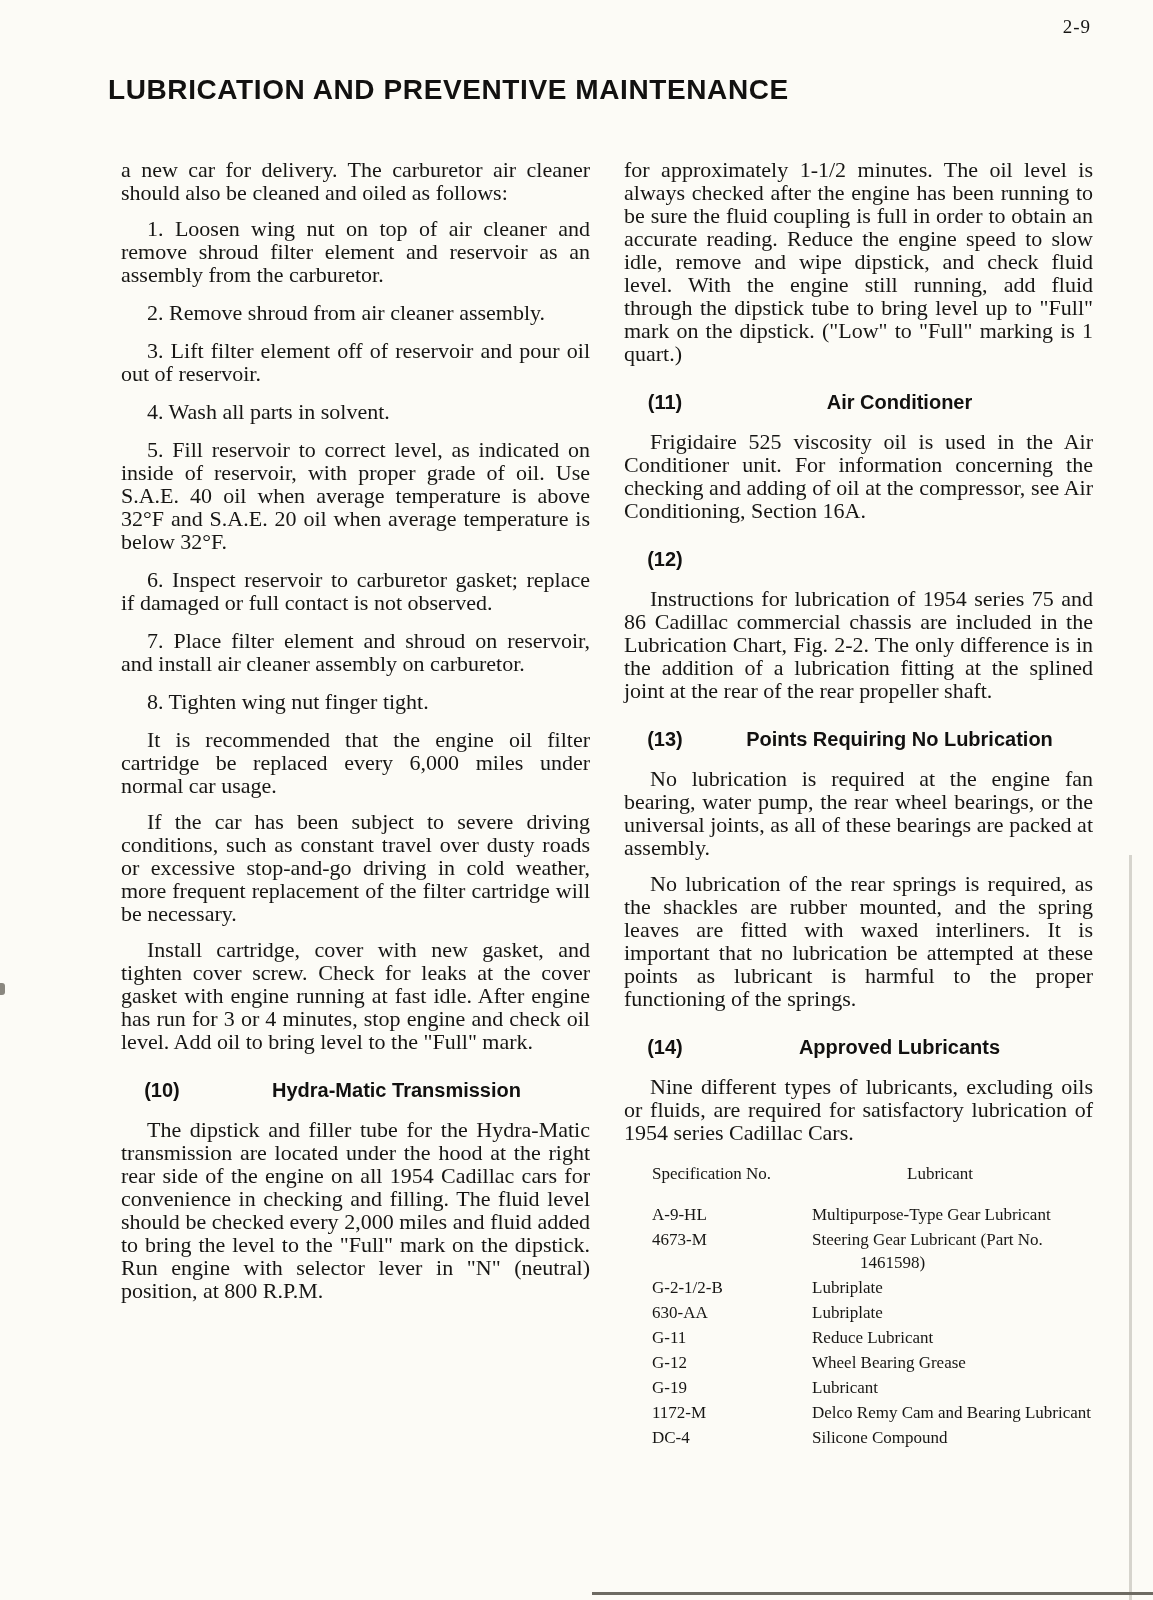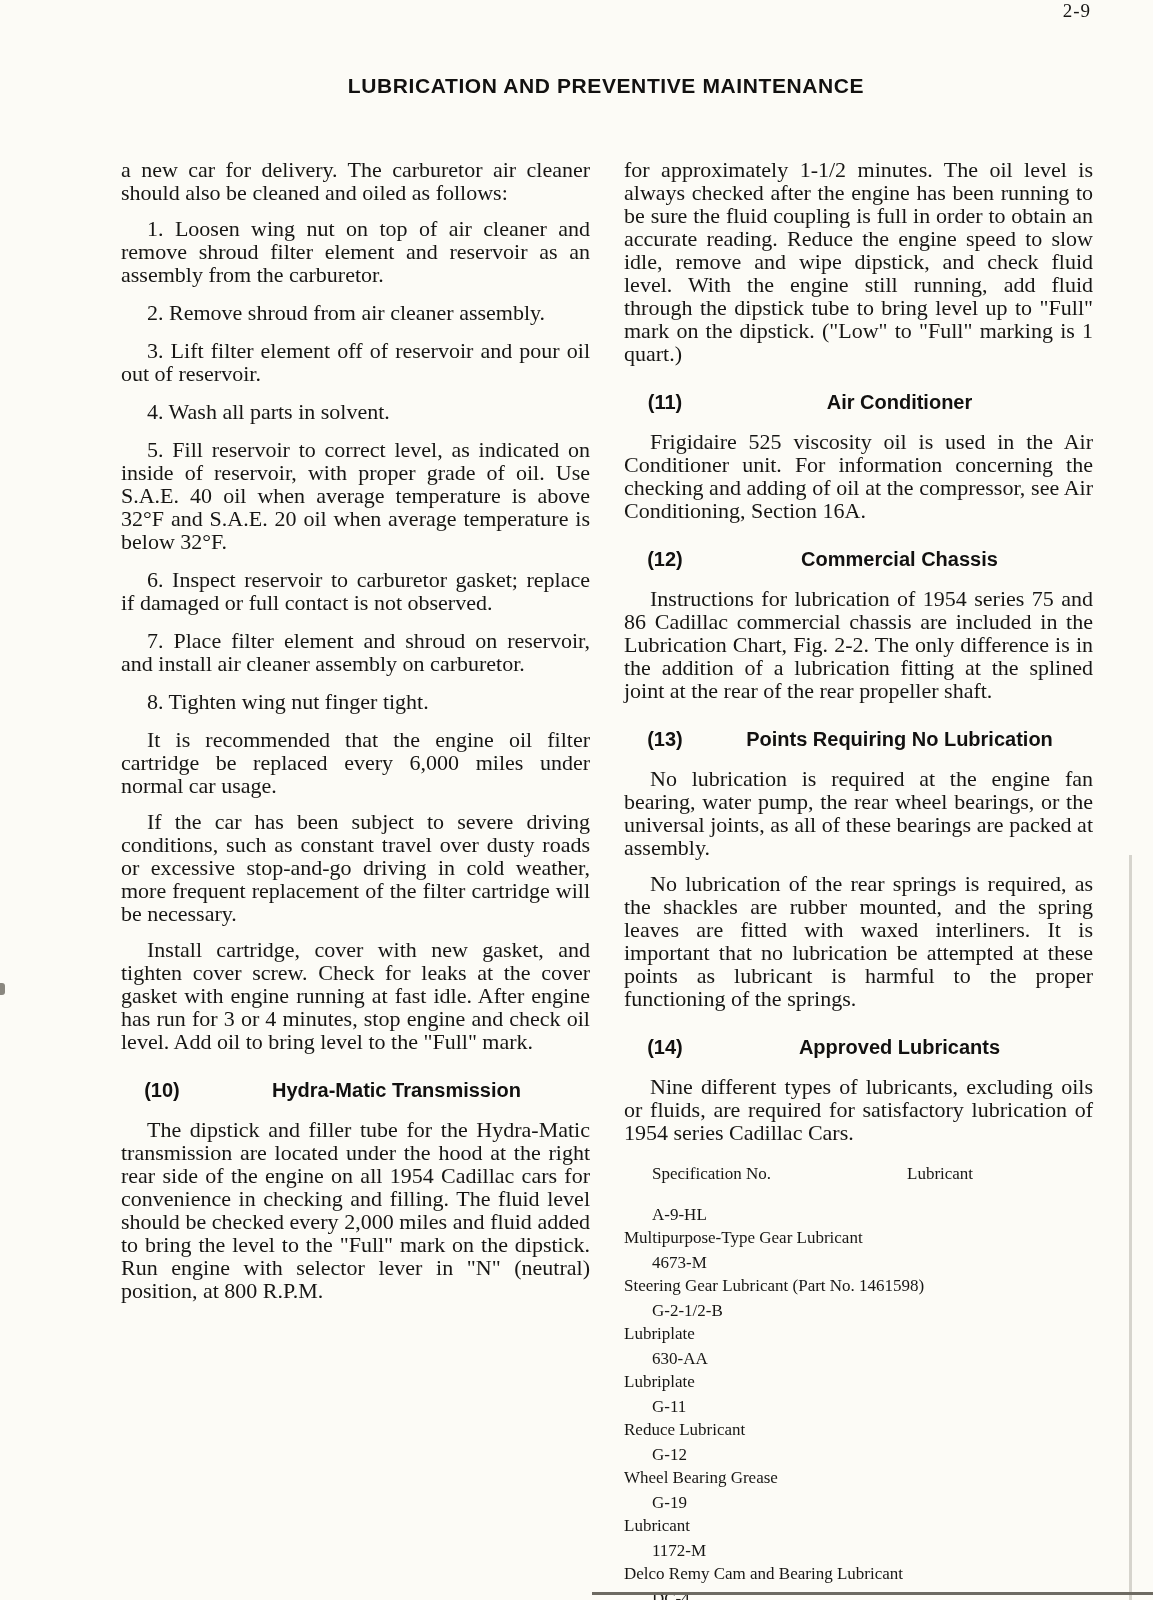--- a/index.html
+++ b/index.html
@@ -12,36 +12,36 @@
     height: 1600px;
     margin: 0 auto;
     background: #fcfbf6;
     color: #171614;
     font-family: "Liberation Serif", "DejaVu Serif", serif;
     overflow: hidden;
   }
 
   .page-number {
     position: absolute;
-    top: 0;
+    top: 16px;
     right: 62px;
     font-size: 19px;
     letter-spacing: 1px;
   }
 
   .page-title {
     position: absolute;
     top: 74px;
-    left: 120px;
+    left: 108px;
     width: 972px;
     margin: 0;
-    text-align: center;
+    text-align: left;
     font-family: "Liberation Sans", "DejaVu Sans", sans-serif;
     font-weight: 700;
-    font-size: 21px;
+    font-size: 28px;
     letter-spacing: 0.6px;
     color: #121110;
   }
 
   .columns {
     position: absolute;
     top: 158px;
     left: 121px;
     width: 972px;
     display: flex;
@@ -82,21 +82,20 @@
   .spec-head {
     display: flex;
     margin-bottom: 18px;
   }
   .spec-head .h-spec { margin-left: 28px; width: 255px; flex: 0 0 auto; }
   .spec-head .h-lub  { flex: 1; }
 
   .spec-row {
     display: flex;
     margin-bottom: 2px;
-    flex-direction: column;
   }
   .spec-no {
     margin-left: 28px;
     width: 160px;
     flex: 0 0 auto;
   }
   .spec-lub {
     flex: 1;
     padding-left: 48px;
     text-indent: -48px;
@@ -167,21 +166,20 @@
       <p class="para flush">for approximately 1-1/2 minutes. The oil level is always checked after the engine has been running to be sure the fluid coupling is full in order to obtain an accurate reading. Reduce the engine speed to slow idle, remove and wipe dipstick, and check fluid level. With the engine still running, add fluid through the dipstick tube to bring level up to "Full" mark on the dipstick. ("Low" to "Full" marking is 1 quart.)</p>
 
       <div class="section-heading">
         <span class="sec-num">(11)</span>
         <span class="sec-title">Air Conditioner</span>
       </div>
       <p class="para">Frigidaire 525 viscosity oil is used in the Air Conditioner unit. For information concerning the checking and adding of oil at the compressor, see Air Conditioning, Section 16A.</p>
 
       <div class="section-heading">
         <span class="sec-num">(12)</span>
-        <span class="sec-title">Commercial Chassis</span>
       </div>
       <p class="para">Instructions for lubrication of 1954 series 75 and 86 Cadillac commercial chassis are included in the Lubrication Chart, Fig. 2-2. The only difference is in the addition of a lubrication fitting at the splined joint at the rear of the rear propeller shaft.</p>
 
       <div class="section-heading">
         <span class="sec-num">(13)</span>
         <span class="sec-title">Points Requiring No Lubrication</span>
       </div>
       <p class="para">No lubrication is required at the engine fan bearing, water pump, the rear wheel bearings, or the universal joints, as all of these bearings are packed at assembly.</p>
       <p class="para">No lubrication of the rear springs is required, as the shackles are rubber mounted, and the spring leaves are fitted with waxed interliners. It is important that no lubrication be attempted at these points as lubricant is harmful to the proper functioning of the springs.</p>
 

